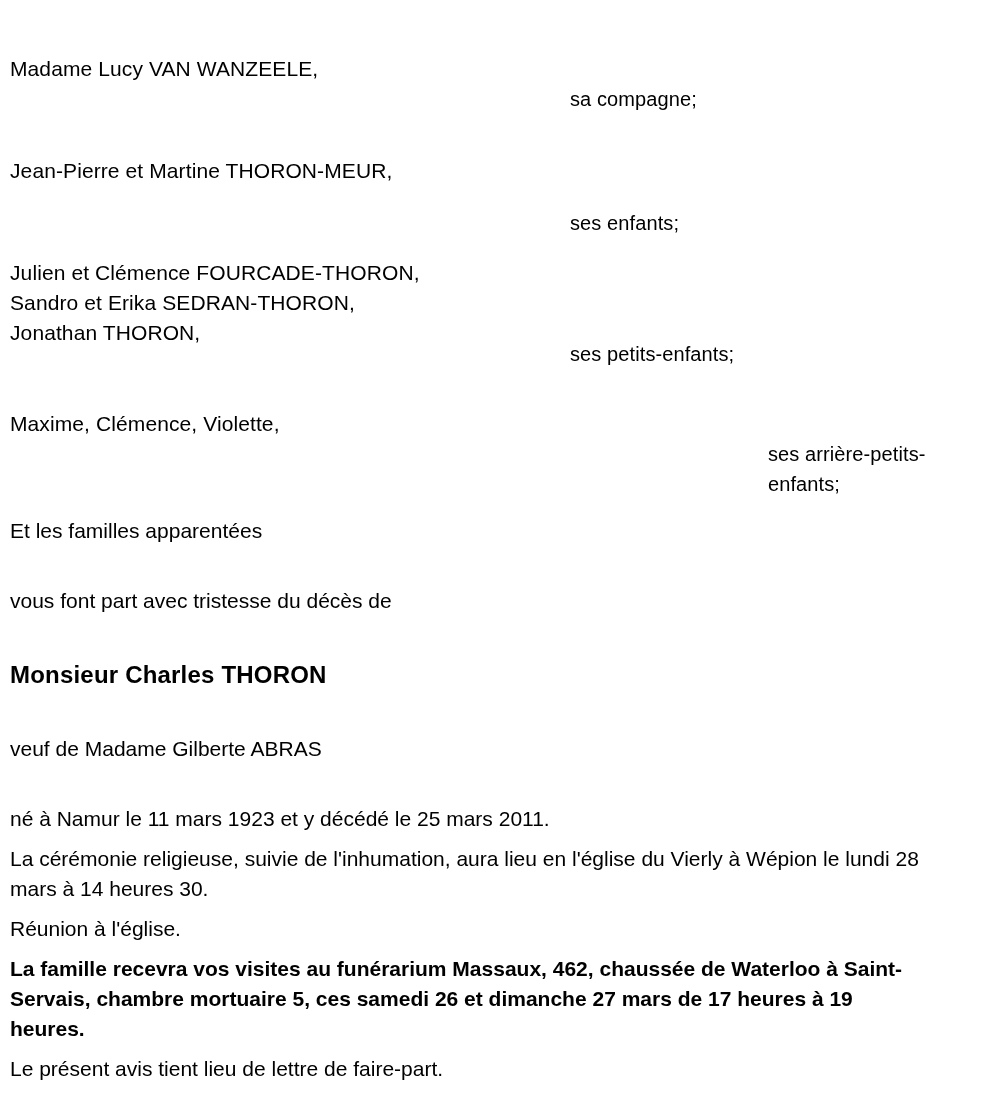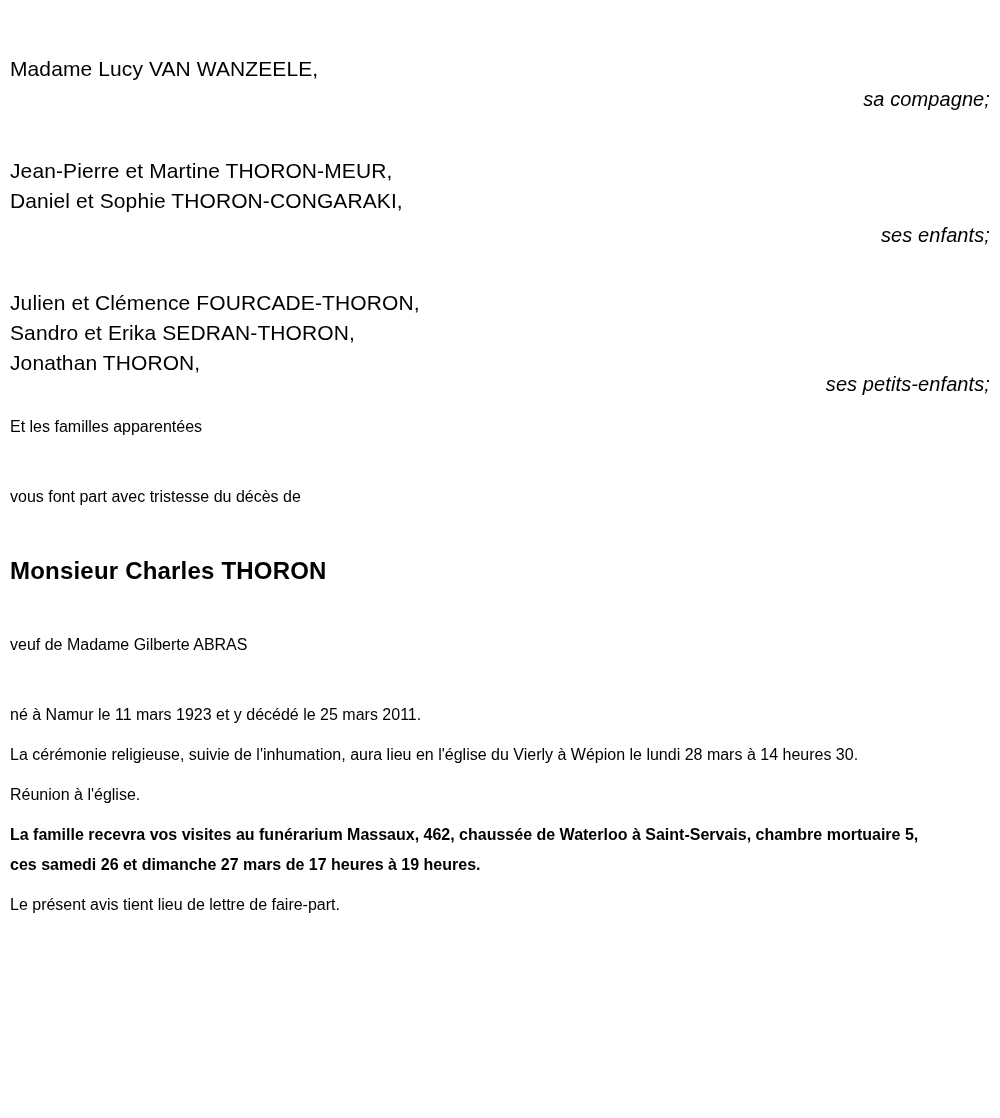--- a/index.html
+++ b/index.html
@@ -32,44 +32,42 @@
   .names {
     font-size: 21px;
     line-height: 30px;
     font-weight: 400;
     letter-spacing: 0.1px;
   }
   .name-line {
     white-space: nowrap;
   }
   .relation {
-    font-style: italic;
     font-size: 20px;
     line-height: 30px;
-    text-align: right;
     letter-spacing: 0.1px;
   }
   .relation-inline {
     position: absolute;
     right: 0;
     width: 420px;
   }
   .relation-narrow {
     position: absolute;
     right: 0;
     width: 222px;
   }
 
   
   .gap-sm { height: 17px; }
   .gap-md { height: 28px; }
   .gap-lg { height: 40px; }
 
   .para {
-    font-size: 16px;
+    font-size: 21px;
     line-height: 30px;
     font-weight: 400;
   }
   .para.bold {
     font-weight: 700;
   }
   .para.wrapped {
     max-width: 918px;
   }
   .deceased-name {
@@ -90,38 +88,43 @@
       <div class="name-line">Madame Lucy VAN WANZEELE,</div>
     </div>
     <div class="relation relation-inline" style="top:30px;">sa compagne;</div>
   </div>
 
   <div class="gap-md"></div>
 
   <div class="relation-block">
     <div class="names">
       <div class="name-line">Jean-Pierre et Martine THORON-MEUR,</div>
-      <div class="name-line">Daniel et Sophie THORON-CONGARAKI,</div>
     </div>
-    <div class="relation relation-inline" style="top:64px;">ses enfants;</div>
+    <div class="relation relation-inline" style="top:52px;">ses enfants;</div>
   </div>
 
   <div class="gap-md"></div>
 
   <div class="relation-block">
     <div class="names">
       <div class="name-line">Julien et Clémence FOURCADE-THORON,</div>
       <div class="name-line">Sandro et Erika SEDRAN-THORON,</div>
       <div class="name-line">Jonathan THORON,</div>
     </div>
     <div class="relation relation-inline" style="top:81px;">ses petits-enfants;</div>
   </div>
 
   <div class="gap-sm"></div>
 
+  <div class="relation-block" style="min-height:90px;">
+    <div class="names">
+      <div class="name-line">Maxime, Clémence, Violette,</div>
+    </div>
+    <div class="relation relation-narrow" style="top:30px;">ses arrière-petits-enfants;</div>
+  </div>
 
   <div class="gap-sm"></div>
 
   <div class="para">Et les familles apparentées</div>
 
   <div class="gap-lg"></div>
 
   <div class="para">vous font part avec tristesse du décès de</div>
 
   <div class="gap-lg"></div>

